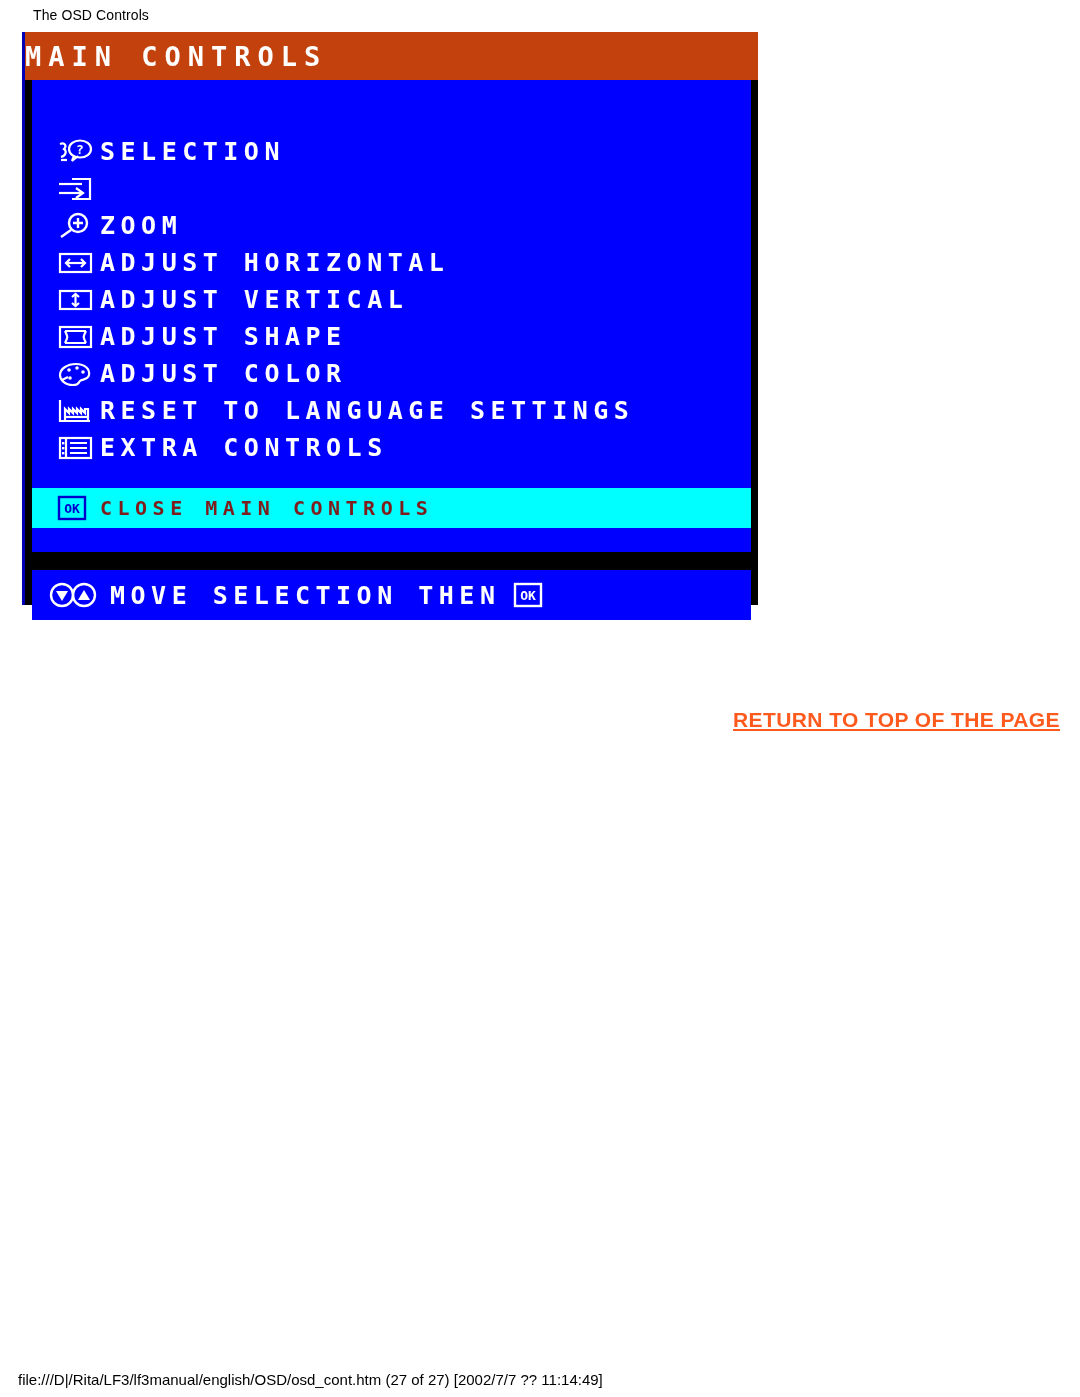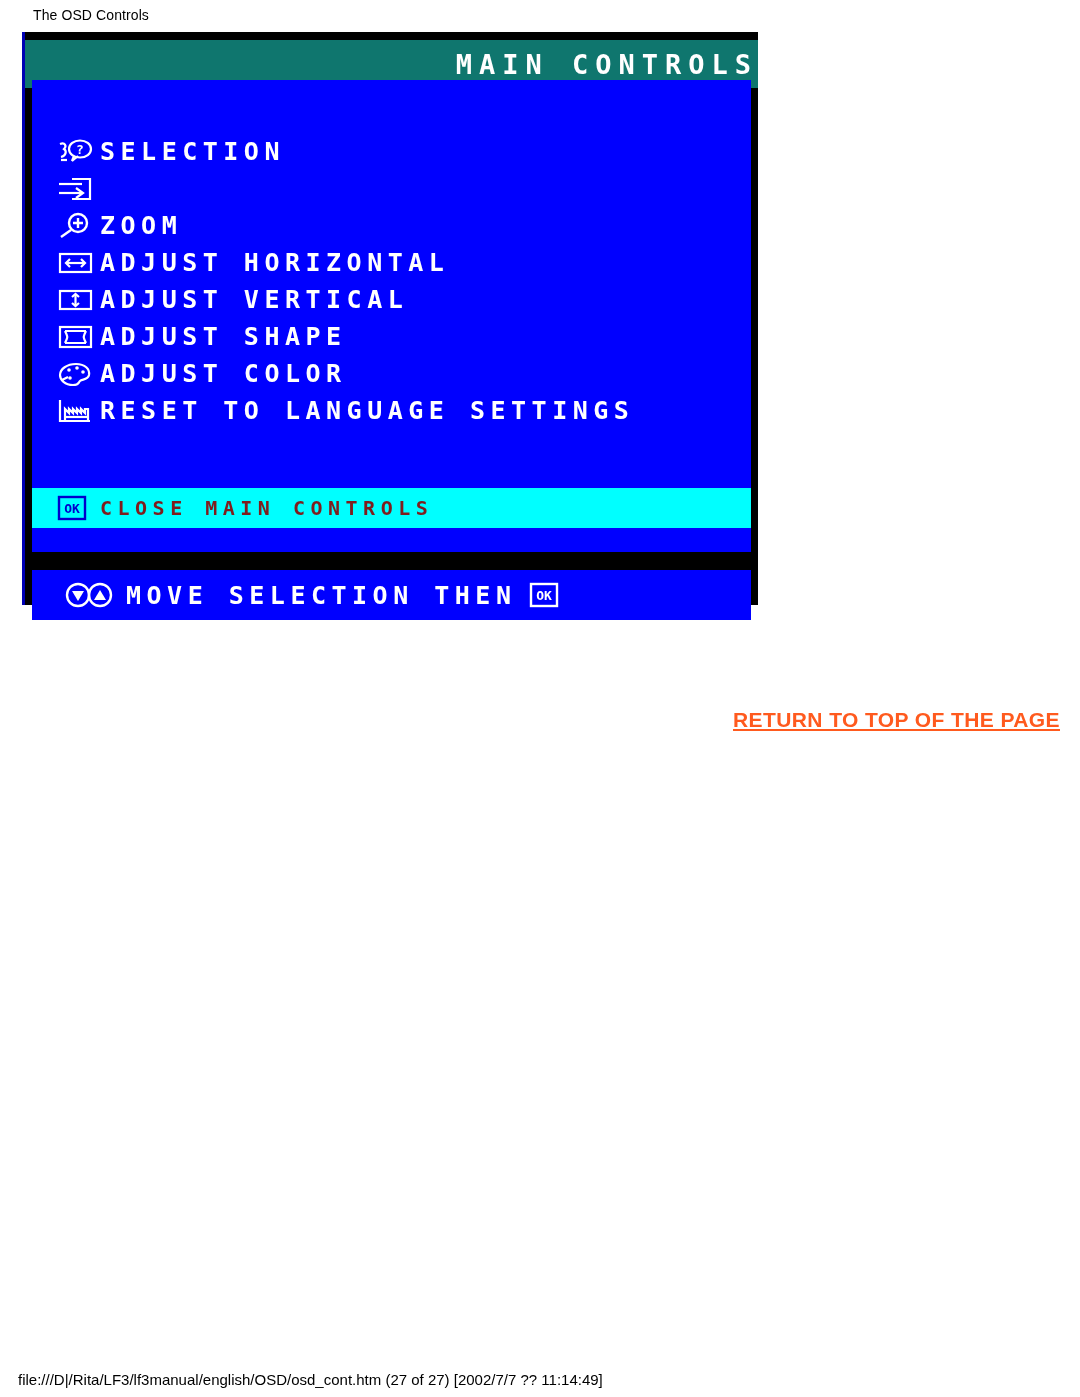--- a/index.html
+++ b/index.html
@@ -37,25 +37,24 @@
     border-left: 3px solid #0000b4;
     box-sizing: border-box;
   }
 
   #osd-titlebar {
     position: absolute;
     left: 0;
     top: 0;
     width: 100%;
     height: 48px;
-    background: #0f766e;
-    display: flex;
-    align-items: center;
-    justify-content: flex-end;
-    margin-top: 8px;
+    background: #c2410c;
+    display: flex;
+    align-items: center;
+    justify-content: flex-start;
   }
   #osd-title-text {
     color: #ffffff;
     font-family: "DejaVu Sans Mono", monospace;
     font-weight: bold;
     font-size: 27px;
     letter-spacing: 7px;
     white-space: nowrap;
   }
 
@@ -134,21 +133,21 @@
   
   #osd-hintbar {
     position: absolute;
     left: 7px;
     top: 538px;
     width: 719px;
     height: 50px;
     background: #0000ff;
     display: flex;
     align-items: center;
-    padding-left: 32px;
+    padding-left: 16px;
     box-sizing: border-box;
   }
   #osd-hintbar .osd-icon {
     width: 62px;
     min-width: 62px;
     height: 30px;
     display: flex;
     align-items: center;
   }
   #osd-hintbar .osd-label {
@@ -316,20 +315,37 @@
             <g fill="none" stroke="#ffffff" stroke-width="2.2">
               <path d="M4 3 L4 24 L34 24"></path>
               <path d="M9 24 L9 12 L13 16 L13 12 L17 16 L17 12 L21 16 L21 12 L25 16 L25 12 L29 16 L29 12 L32 12 L32 24"></path>
               <path d="M9 20 L32 20"></path>
             </g>
           </svg>
         </span>
         <span class="osd-label">RESET TO LANGUAGE SETTINGS</span>
       </div>
 
+      <div class="osd-row">
+        <span class="osd-icon">
+          <svg width="40" height="28" viewBox="0 0 40 28">
+            <g fill="none" stroke="#ffffff" stroke-width="2.2">
+              <rect x="4" y="4" width="31" height="20"></rect>
+              <path d="M10 4 L10 24"></path>
+              <path d="M14 9 L31 9 M14 14 L31 14 M14 19 L31 19"></path>
+            </g>
+            <g fill="#ffffff">
+              <rect x="6" y="8" width="2.4" height="2.4"></rect>
+              <rect x="6" y="13" width="2.4" height="2.4"></rect>
+              <rect x="6" y="18" width="2.4" height="2.4"></rect>
+            </g>
+          </svg>
+        </span>
+        <span class="osd-label">EXTRA CONTROLS</span>
+      </div>
 
     </div>
 
     <div id="osd-close-row">
       <span class="osd-icon">
         <svg width="34" height="26" viewBox="0 0 34 26">
           <rect x="3" y="2" width="26" height="22" fill="none" stroke="#0000cc" stroke-width="2.4"></rect>
           <text x="16" y="18" fill="#0000cc" font-family="DejaVu Sans Mono, monospace" font-size="13" font-weight="bold" text-anchor="middle">OK</text>
         </svg>
       </span>

